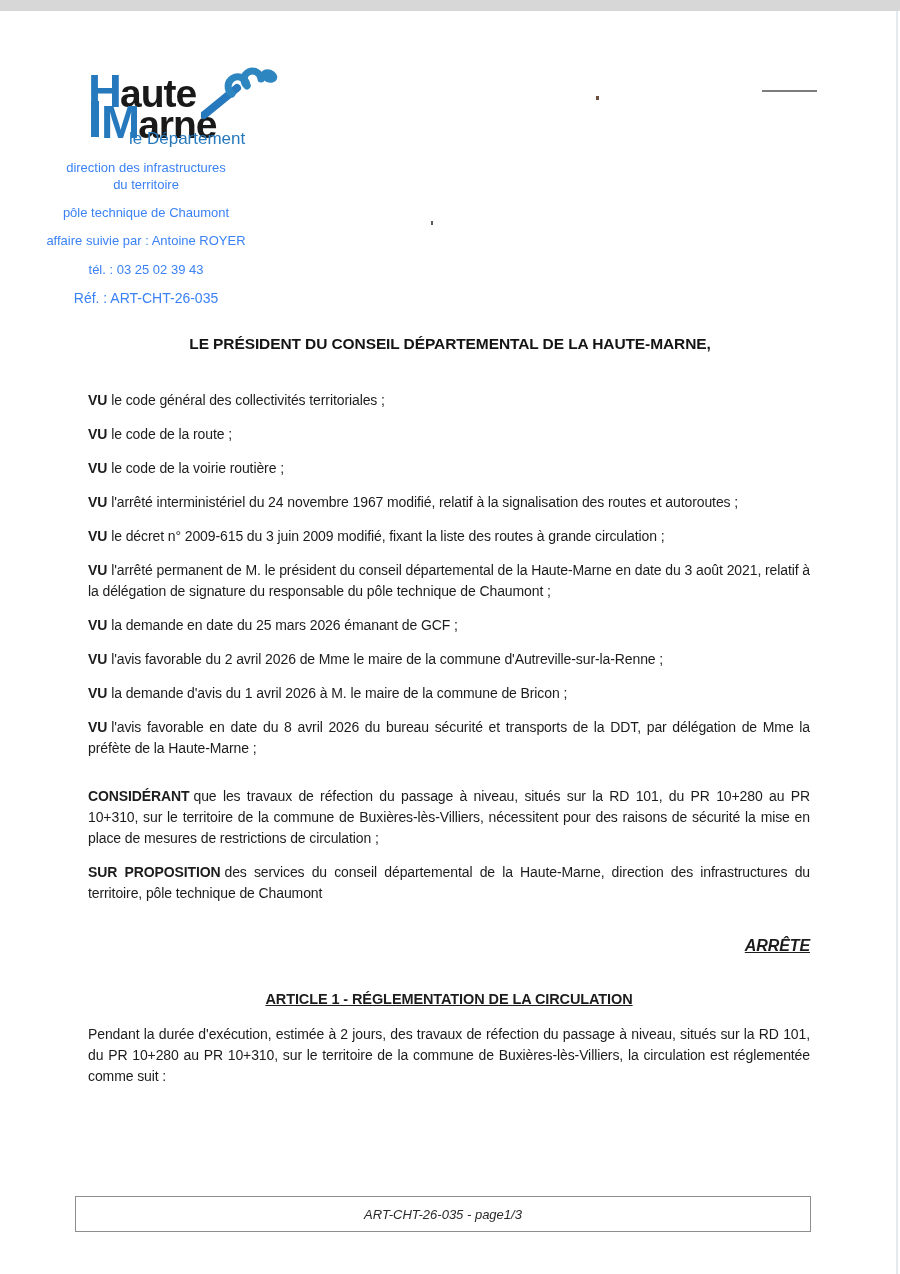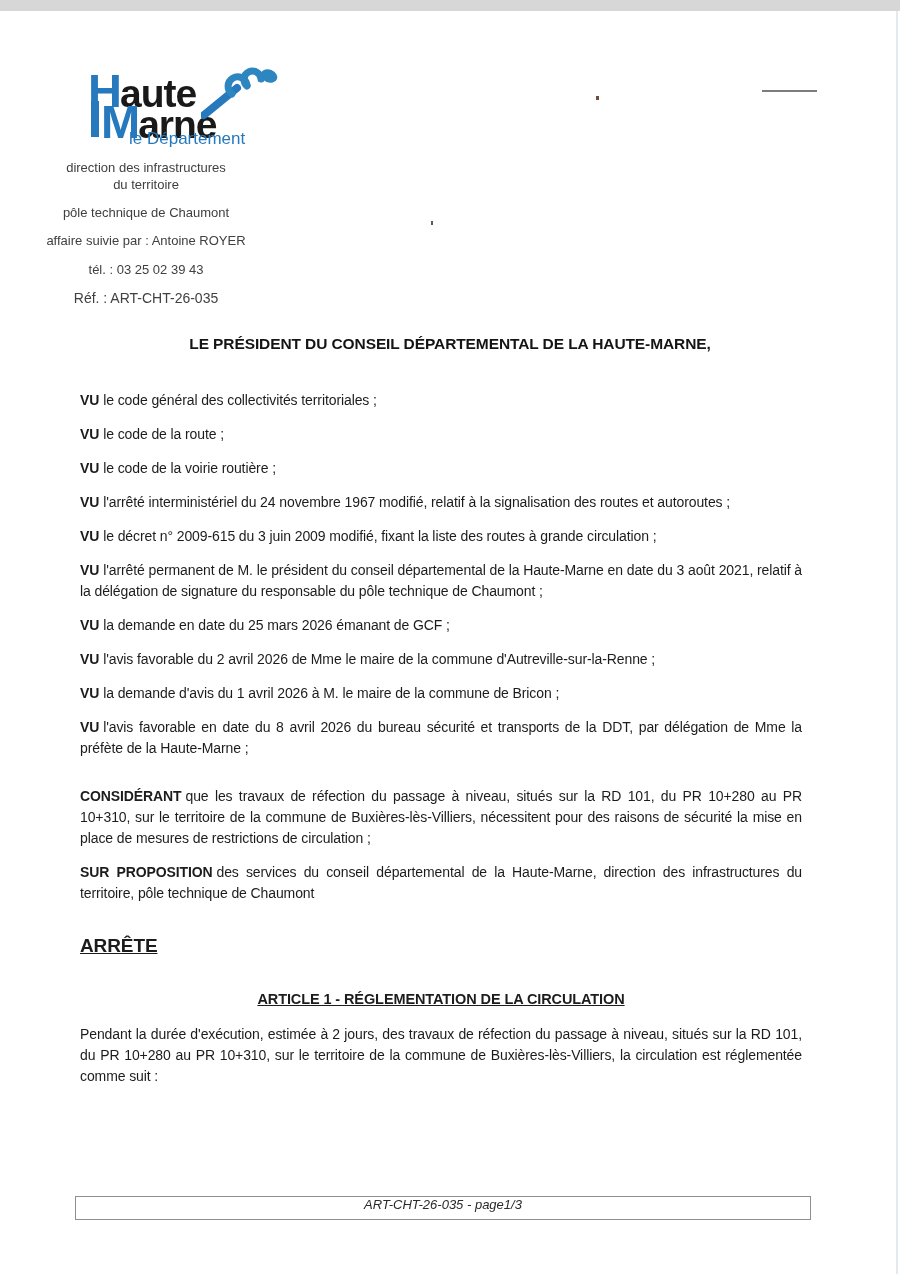--- a/index.html
+++ b/index.html
@@ -27,59 +27,59 @@
     color: #191919; letter-spacing: -1px;
   }
   .logo-stem { position: absolute; left: 3px; top: 34px; width: 8px; height: 36px; background: var(--brand-blue); }
   .logo-tagline {
     position: absolute; left: 41px; top: 62px;
     font-size: 17px; color: var(--brand-blue); white-space: nowrap;
   }
   .logo-bird { position: absolute; left: 113px; top: -2px; }
 
   
-  .org-block { position: absolute; left: 18px; top: 148px; width: 256px; text-align: center; font-size: 13px; color: #404040; }
+  .org-block { position: absolute; left: 18px; top: 148px; width: 256px; text-align: center; font-size: 13px; color: #3b82f6; }
   .org-block p { margin: 0; line-height: 17px; }
   .org-direction { margin-bottom: 11px !important; }
   .org-pole { margin-bottom: 11px !important; text-align: center; }
   .org-affaire { margin-bottom: 12px !important; }
   .org-tel { margin-bottom: 12px !important; }
   .org-ref { font-size: 14px; }
 
   
   .doc-title {
     position: absolute; left: 0; top: 324px; width: 100%;
     text-align: center; font-weight: bold; font-size: 15.5px; letter-spacing: -0.1px;
     color: #141414;
   }
 
   
   .doc-body {
-    position: absolute; left: 80px; top: 379px; width: 722px;
+    position: absolute; left: 88px; top: 379px; width: 722px;
     font-size: 14px; line-height: 21px; letter-spacing: -0.1px;
     text-align: justify; color: #1c1c1c;
   }
   .doc-body p { margin: 0 0 13px 0; }
   .lead { font-weight: bold; margin-right: 0.28em; }
   .gap-before { margin-top: 27px !important; }
 
   .arrete-heading {
-    text-align: left; font-weight: bold; font-size: 19px;
-    text-decoration: underline; margin: 31px 0 33px 0 !important;
+    text-align: right; font-weight: bold; font-size: 16px;
+    text-decoration: underline; margin: 31px 0 33px 0 !important; font-style: italic;
   }
   .article-heading {
     font-weight: bold; font-size: 14.5px; text-decoration: underline;
     text-align: center; margin: 0 0 14px 0 !important;
   }
 
   
   .footer-box {
-    position: absolute; left: 75px; top: 1185px; width: 736px; height: 24px;
+    position: absolute; left: 75px; top: 1185px; width: 736px; height: 36px;
     border: 1px solid #8e8e8e; box-sizing: border-box;
-    display: flex; align-items: flex-start; justify-content: center;
+    display: flex; align-items: center; justify-content: center;
     font-size: 13px; font-style: italic; color: #2a2a2a;
     background: #fff;
   }
 
   
   .artifact-dash { position: absolute; left: 762px; top: 79px; width: 55px; height: 2px; background: #7d7d7d; }
   .artifact-dot1 { position: absolute; left: 596px; top: 85px; width: 3px; height: 4px; background: #6d4f41; }
   .artifact-dot2 { position: absolute; left: 431px; top: 210px; width: 2px; height: 4px; background: #5a5a5a; }
   .artifact-edge { position: absolute; right: 2px; top: 0; width: 2px; height: 100%; background: #e3ebf0; }
 </style>

